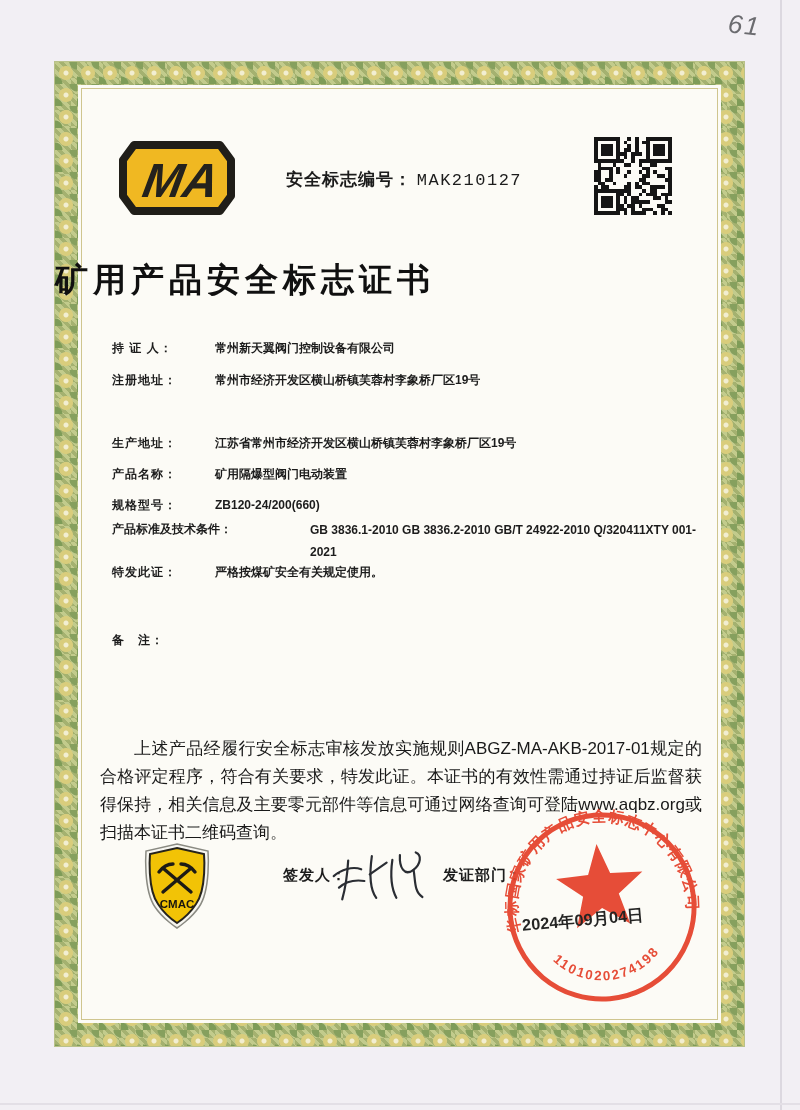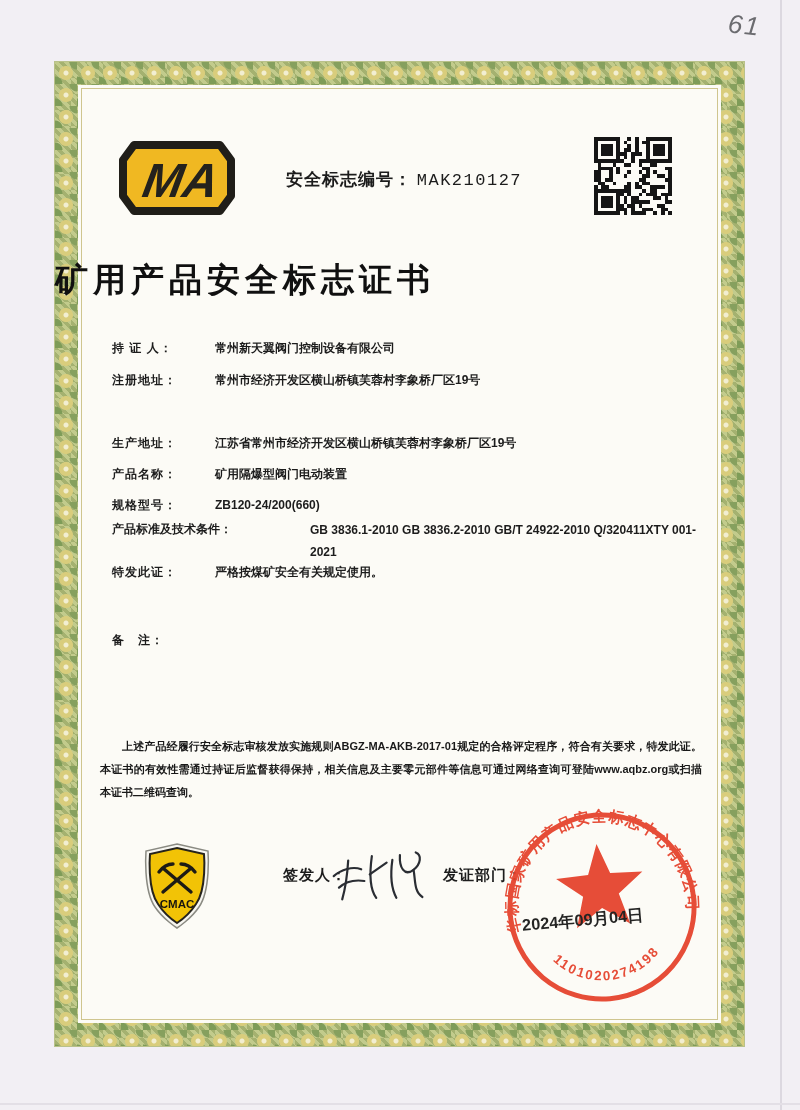--- a/index.html
+++ b/index.html
@@ -55,21 +55,21 @@
   .row{left:112px;width:600px;font-size:12px;line-height:21px;white-space:nowrap;}
   .row .lbl{display:inline-block;width:103px;font-weight:700;letter-spacing:1px;vertical-align:top;}
   .row .val{font-weight:600;}
   .row-std .lbl{width:198px;letter-spacing:0;}
   .row-std .val{display:inline-block;width:392px;white-space:normal;line-height:22px;}
   .row-dates .val1{display:inline-block;width:180px;font-weight:600;}
   .row-dates .lbl2{display:inline-block;width:100px;font-weight:700;letter-spacing:1px;}
 
   .statement{
     left:100px;top:735px;width:602px;
-    font-size:11px;line-height:23px;font-weight:700;
+    font-size:17px;line-height:28px;font-weight:400;
     text-indent:2em;text-align:justify;color:#191919;
   }
 
   .cmac-badge{left:137px;top:842px;width:80px;height:88px;}
   .signer-label{left:283px;top:866px;font-size:15px;font-weight:700;letter-spacing:1px;}
   .signature{left:328px;top:843px;width:110px;height:66px;}
   .dept-label{left:443px;top:866px;font-size:15px;font-weight:700;letter-spacing:1px;}
   .stamp{left:503px;top:808px;width:198px;height:198px;opacity:.93;transform:rotate(-5deg);}
 </style>
 </head>

